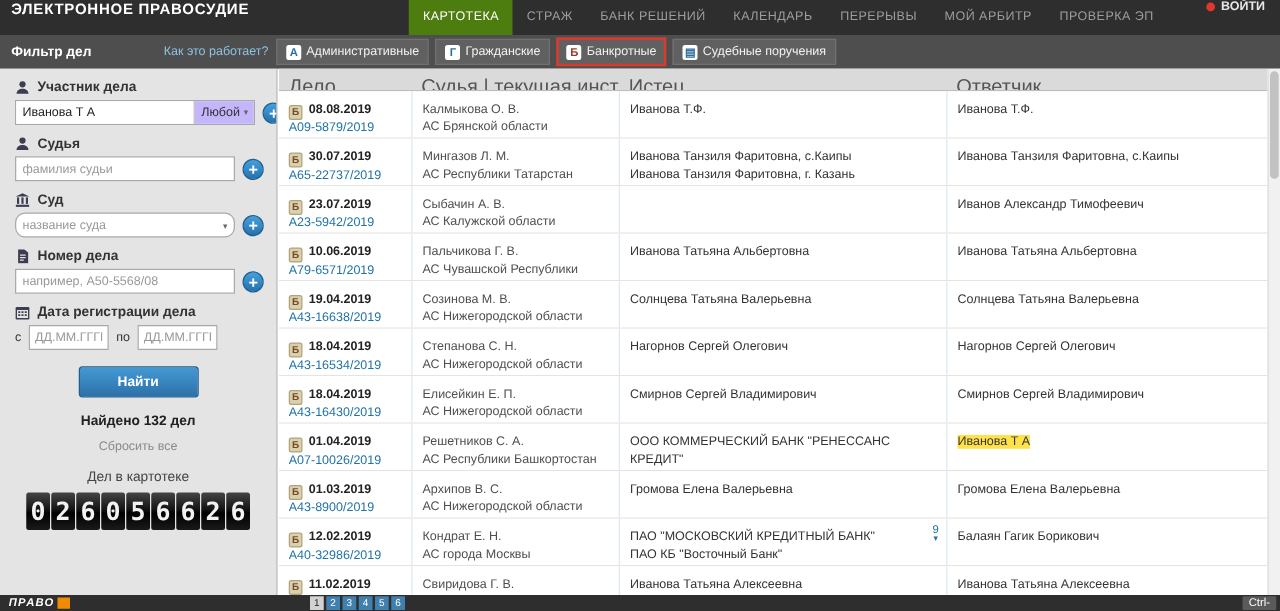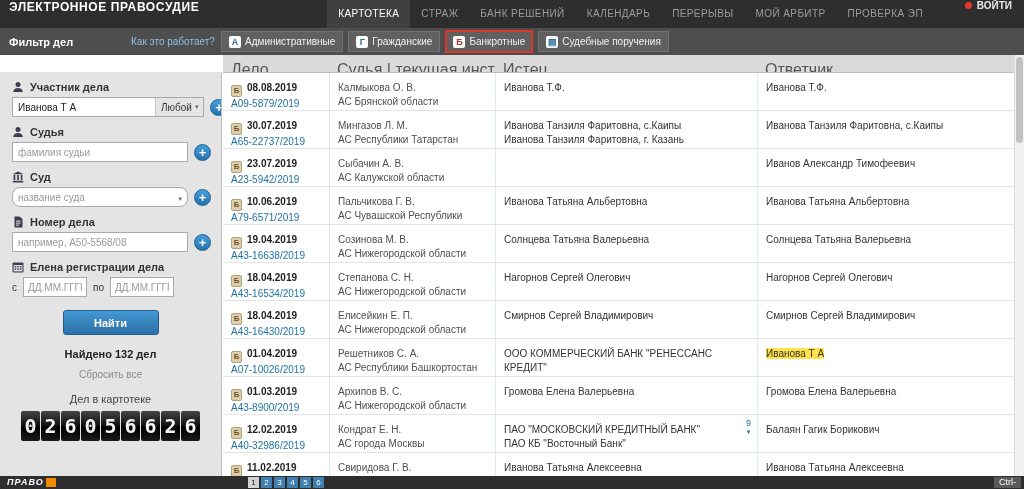--- a/index.html
+++ b/index.html
@@ -3,43 +3,43 @@
 <meta charset="utf-8">
 <style>
   html,body{margin:0;padding:0;background:#666;}
   .screen{position:relative;width:1024px;height:489px;overflow:hidden;background:#fff;
           font-family:"Liberation Sans",sans-serif;}
   
   .topbar{position:absolute;top:0;left:0;right:0;height:28px;background:#2e2e2e;display:flex;align-items:flex-start;}
   .brand{color:#fff;font-size:12px;font-weight:bold;letter-spacing:.6px;margin-left:9px;white-space:nowrap;}
   .topnav{display:flex;align-items:center;margin-left:128px;height:28px;}
   .navitem{color:#9d9d9d;font-size:10px;letter-spacing:.4px;padding:0 11px;line-height:28px;text-decoration:none;cursor:pointer;white-space:nowrap;}
-  .navitem.active{background:#404040;color:#fff;}
+  .navitem.active{background:#4d7c0f;color:#fff;}
   .login{margin-left:auto;margin-right:12px;display:flex;align-items:center;gap:5px;color:#e6e6e6;font-size:10px;font-weight:bold;cursor:pointer;}
   .login .dot{width:7px;height:7px;border-radius:50%;background:#e2372b;}
   
   .subbar{position:absolute;top:28px;left:0;right:0;height:27px;background:#4e4e4e;display:flex;align-items:center;}
   .ftitle{color:#fff;font-size:11px;font-weight:bold;margin-left:9px;width:122px;}
   .howlink{color:#8fc1e3;font-size:10px;text-decoration:none;cursor:pointer;width:88px;}
   .tabbar{display:flex;align-items:center;margin-left:2px;}
   .tab{height:19px;display:flex;align-items:center;gap:4px;background:#606060;border:1px solid #707070;margin-right:5px;padding:0 7px;color:#f2f2f2;font-size:10px;cursor:pointer;white-space:nowrap;}
   .tab.selected{border:2px solid #d93a2b;padding:0 6px;}
   .tabicon{display:inline-block;width:12px;height:12px;background:#fff;border-radius:2px;font-size:9px;font-weight:bold;line-height:12px;text-align:center;}
   
-  .sidebar{position:absolute;top:72px;left:0;width:222px;bottom:13px;background:#e4e4e4;border-right:1px solid #bfbfbf;box-sizing:border-box;overflow:hidden;}
+  .sidebar{position:absolute;top:55px;left:0;width:222px;bottom:13px;background:#e4e4e4;border-right:1px solid #bfbfbf;box-sizing:border-box;overflow:hidden;}
   .glabel{display:flex;align-items:center;gap:6px;margin:9px 12px 4px;font-size:11px;font-weight:bold;color:#333;}
   .gicon{width:12px;height:12px;display:inline-flex;}
   .gicon svg{width:12px;height:12px;fill:#3d3d52;}
   .frow{display:flex;align-items:center;gap:6px;margin:0 10px 8px 12px;}
   .tinput,.combo,.selbox{flex:1;height:20px;box-sizing:border-box;border:1px solid #a9a9a9;background:#fff;font-size:10px;color:#333;}
   .tinput{padding:0 5px;font-family:inherit;}
   .tinput::placeholder,.dinput::placeholder{color:#999;}
   .combo{display:flex;align-items:stretch;padding:0;}
   .ctext{flex:1;min-width:0;border:none;outline:none;padding:0 5px;font-size:10px;font-family:inherit;color:#222;}
-  .csel{display:flex;align-items:center;gap:3px;padding:0 5px;border-left:1px solid #c7c7c7;background:#e5e5e5;color:#333;cursor:pointer;white-space:nowrap;}
+  .csel{display:flex;align-items:center;gap:3px;padding:0 5px;border-left:1px solid #c7c7c7;background:#c4b5fd;color:#333;cursor:pointer;white-space:nowrap;}
   .caret{font-size:7px;color:#666;}
   .selbox{display:flex;align-items:center;justify-content:space-between;padding:0 5px;cursor:pointer;border-radius:8px;}
   .selbox .ph{color:#999;}
   .caret2::before{content:"▾";font-size:7px;color:#666;}
   .addbtn{flex:0 0 auto;width:17px;height:17px;border-radius:50%;border:1px solid #1d6094;background:linear-gradient(#44a0dc,#2672ac);color:#fff;cursor:pointer;padding:0;position:relative;}
   .addbtn::before{content:"+";position:absolute;left:0;right:0;top:-1px;font-size:13px;line-height:17px;text-align:center;font-weight:bold;color:#fff;}
   .dlabel{font-size:10px;color:#333;}
   .dinput{width:64px;height:20px;box-sizing:border-box;border:1px solid #a9a9a9;padding:0 4px;font-size:10px;font-family:inherit;color:#333;background:#fff;}
   .searchbtn{display:block;margin:13px auto 0;width:96px;height:25px;border:1px solid #1f5e8f;border-radius:3px;background:linear-gradient(#4499d4,#2d71a8);color:#fff;font-size:11px;font-weight:bold;font-family:inherit;cursor:pointer;}
   .found{margin-top:13px;text-align:center;font-size:11px;font-weight:bold;color:#222;}
@@ -199,21 +199,21 @@
             <rect x=".5" y="1.6" width="11" height="9.9" rx="1"></rect>
             <rect x="1.6" y="4" width="8.8" height="6.4" fill="#e4e4e4"></rect>
             <rect x="2.6" y="5" width="1.6" height="1.4"></rect>
             <rect x="5.2" y="5" width="1.6" height="1.4"></rect>
             <rect x="7.8" y="5" width="1.6" height="1.4"></rect>
             <rect x="2.6" y="7.4" width="1.6" height="1.4"></rect>
             <rect x="5.2" y="7.4" width="1.6" height="1.4"></rect>
             <rect x="7.8" y="7.4" width="1.6" height="1.4"></rect>
           </svg>
       </span>
-      <span>Елена регистрации дела</span>
+      <span>Дата регистрации дела</span>
     </div>
     <div class="frow">
       <span class="dlabel">с</span>
       <input class="dinput" placeholder="ДД.ММ.ГГГГ" style="">
       <span class="dlabel">по</span>
       <input class="dinput" placeholder="ДД.ММ.ГГГГ" style="">
     </div>
 
     <button class="searchbtn">Найти</button>
     <div class="found">Найдено 132 дел</div>

